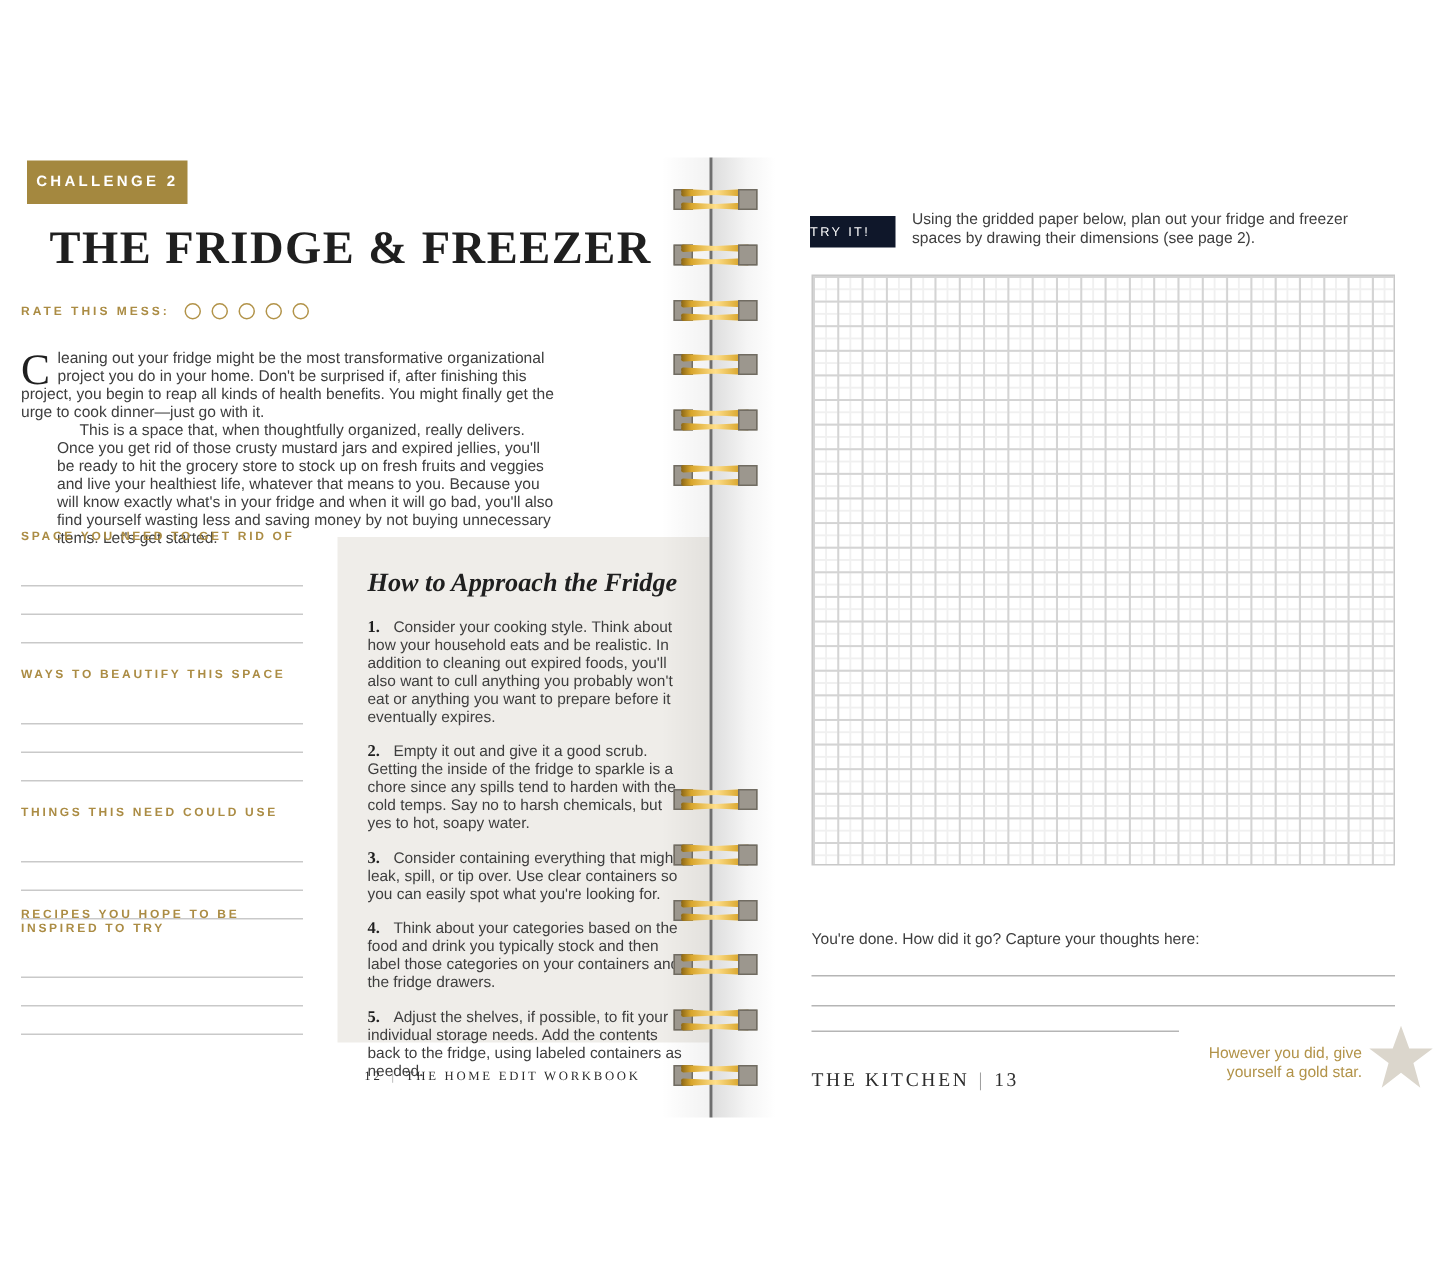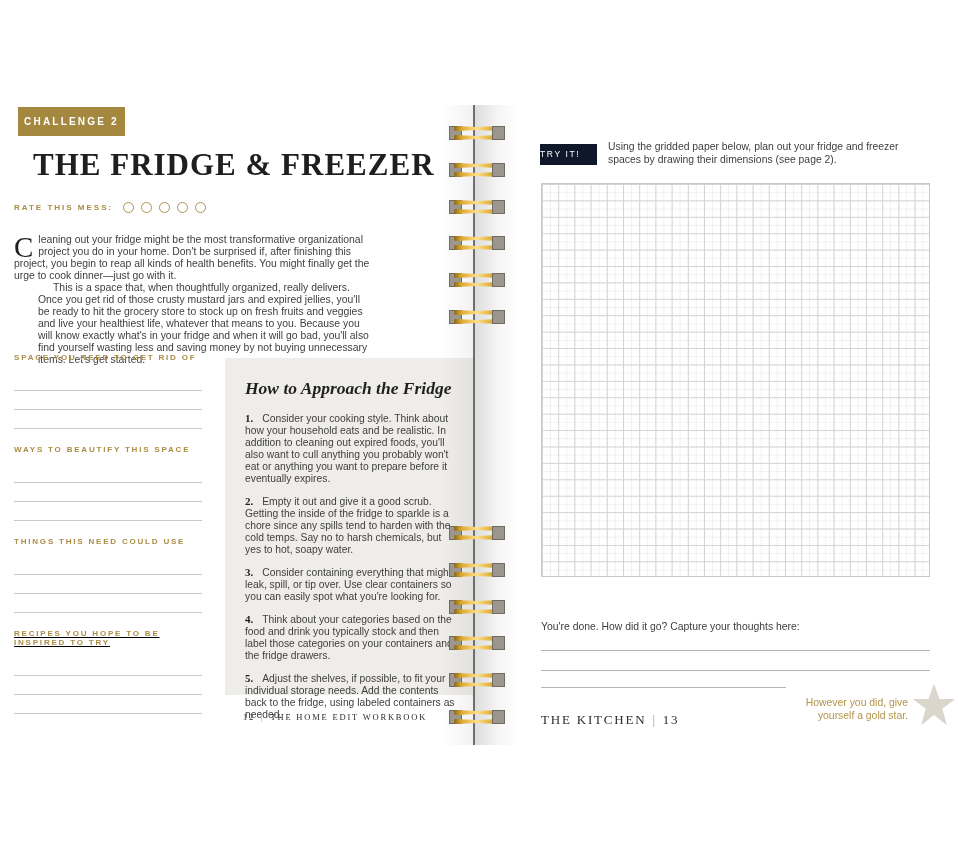--- a/index.html
+++ b/index.html
@@ -146,21 +146,21 @@
 
   <div class="list-group" style="top:537px;">
     <div class="list-heading">THINGS THIS NEED COULD USE</div>
     <div class="wlines">
       <div class="wline"></div>
       <div class="wline"></div>
       <div class="wline"></div>
     </div>
   </div>
 
-  <div class="list-group" style="top:629px;text-decoration:underline;">
+  <div class="list-group" style="top:605px;">
     <div class="list-heading">RECIPES YOU HOPE TO BE INSPIRED TO TRY</div>
     <div class="wlines">
       <div class="wline"></div>
       <div class="wline"></div>
       <div class="wline"></div>
     </div>
   </div>
 
   <div class="howto-box">
     <div class="howto-title">How to Approach the Fridge</div>

